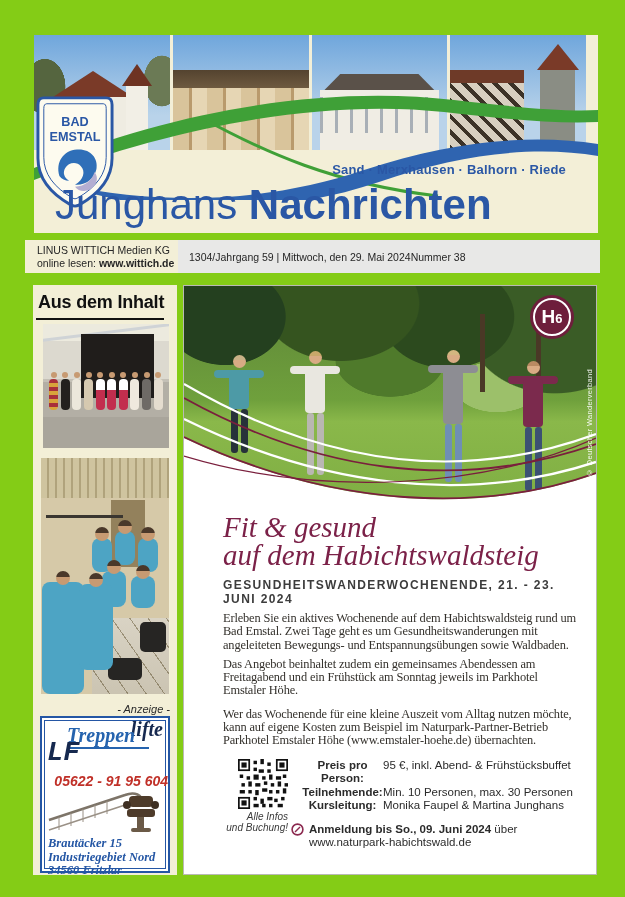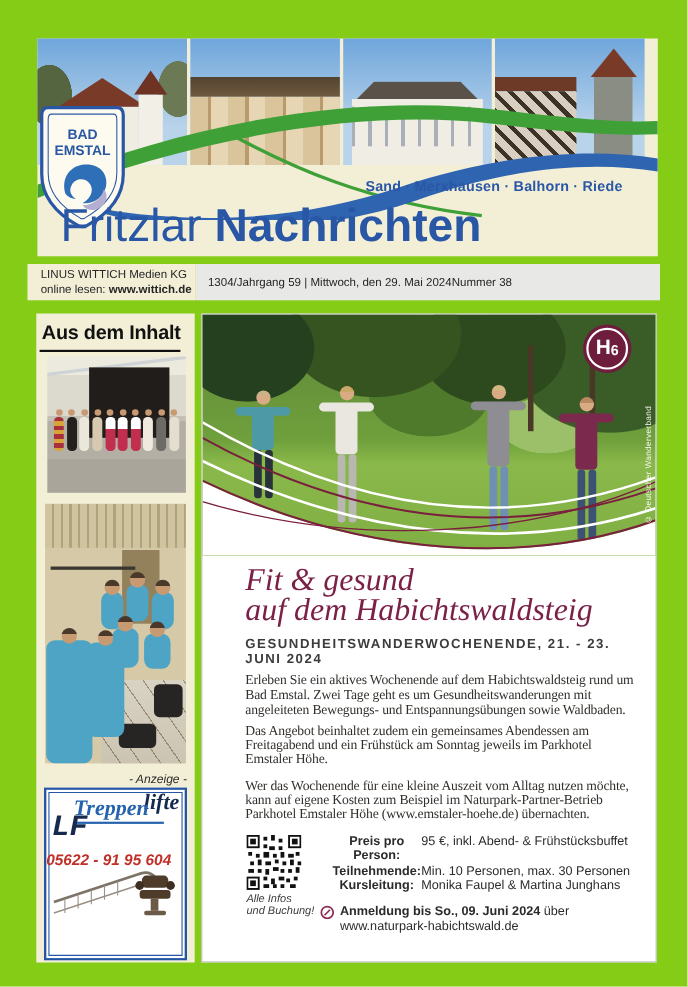--- a/index.html
+++ b/index.html
@@ -73,21 +73,21 @@
   .pb-person{position:absolute;background:#4da4c4;border-radius:8px;}
   .pb-person::before{content:"";position:absolute;top:-11px;left:50%;margin-left:-7px;width:14px;height:14px;border-radius:50%;
       background:linear-gradient(#4a382a 0 40%,#c79a72 40%);}
   .pb-bag{position:absolute;background:#262523;border-radius:5px;}
   .anzeige{position:absolute;right:7px;top:418px;font-size:11px;font-style:italic;color:#2b2b2b;}
   .adbox{position:absolute;left:7px;top:431px;width:130px;height:157px;background:#fff;border:2px solid #2456a4;
       box-shadow:inset 0 0 0 2px #fff, inset 0 0 0 3px #2456a4;box-sizing:border-box;font-style:italic;}
   .ad-lifte{position:absolute;right:5px;top:0;font-size:20px;font-weight:bold;color:#16294f;font-family:"Liberation Serif",serif;}
   .ad-treppen{position:absolute;left:25px;top:6px;font-size:20px;font-weight:bold;color:#2563ae;font-family:"Liberation Serif",serif;border-bottom:2px solid #2563ae;padding-right:14px;}
   .ad-lf{position:absolute;left:5px;top:20px;font-size:27px;font-weight:bold;color:#16294f;font-family:Liberation Mono, monospace;}
-  .ad-phone{position:absolute;left:0;top:55px;width:100%;text-align:left;font-size:14px;font-weight:bold;color:#c03028;}
+  .ad-phone{position:absolute;left:0;top:55px;width:100%;text-align:right;font-size:14px;font-weight:bold;color:#c03028;}
   .stairsvg{position:absolute;left:3px;top:72px;}
   .ad-addr{position:absolute;left:6px;top:119px;font-size:12.5px;line-height:13.5px;font-weight:bold;color:#2456a4;font-family:"Liberation Serif",serif;}
 
   
   .article{position:absolute;left:183px;top:285px;width:414px;height:590px;border:1px solid #b9b9b4;box-sizing:border-box;background:#fff;overflow:hidden;}
   .hero{position:relative;width:412px;height:219px;overflow:hidden;
       background:
        radial-gradient(100px 80px at 10% 14%, #24401f 0 60%, transparent 61%),
        radial-gradient(130px 95px at 38% 8%, #35541f 0 60%, transparent 61%),
        radial-gradient(110px 85px at 64% 14%, #2c4a1e 0 60%, transparent 61%),
@@ -109,21 +109,21 @@
   .badge .bh{font-size:19px;}
   .badge .b6{font-size:13px;margin-top:3px;}
   .credit{position:absolute;right:2px;top:38%;writing-mode:vertical-rl;transform:rotate(180deg);
       font-size:7.5px;color:#fff;opacity:.92;letter-spacing:.3px;}
   .art-body{padding:0 13px 0 39px;}
   .headline{margin-top:8px;font-family:"Liberation Serif",serif;font-style:italic;color:#7b2148;font-size:29px;line-height:28px;}
   .subheadline{margin-top:9px;font-size:12px;font-weight:bold;letter-spacing:1.4px;color:#3c3c3c;}
   .art-body p{margin:6px 0 0 0;font-family:"Liberation Serif",serif;font-size:12.4px;line-height:13.3px;color:#33302b;letter-spacing:-.15px;}
   .art-body p.gap{margin-top:10px;}
   .details{position:relative;margin-top:11px;min-height:96px;font-size:11.5px;color:#2b2b2b;}
-  .qrwrap{position:absolute;left:1px;top:0;width:64px;text-align:left;}
+  .qrwrap{position:absolute;left:1px;top:0;width:64px;text-align:right;}
   .qr-cap{font-style:italic;font-size:10px;line-height:11.5px;color:#3a3a3a;}
   .dtable{margin-left:79px;line-height:13.5px;text-align:center;}
   .drow{display:flex;}
   .drow dt{width:81px;font-weight:bold;flex:none;}
   .drow dd{margin:0;}
   .regrow,.locrow{margin-left:68px;display:flex;align-items:flex-start;gap:5px;line-height:13px;}
   .regrow{margin-top:10px;}
 </style>
 </head>
 <body>
@@ -162,21 +162,21 @@
   <svg class="crest" viewBox="0 0 80 116">
     <path d="M8,2 H72 Q78,2 78,9 V64 Q78,93 44,112 Q40,114 36,112 Q2,93 2,64 V9 Q2,2 8,2 Z" fill="#fdfbef" stroke="#2a57a5" stroke-width="3"></path>
     <path d="M11,8 H69 Q72,8 72,13 V63 Q72,88 42,105 Q40,106 38,105 Q8,88 8,63 V13 Q8,8 11,8 Z" fill="none" stroke="#2a57a5" stroke-width="1"></path>
     <text x="40" y="31" text-anchor="middle" font-size="13" font-weight="bold" fill="#2a57a5" font-family="Liberation Sans, sans-serif">BAD</text>
     <text x="40" y="46" text-anchor="middle" font-size="13" font-weight="bold" fill="#2a57a5" font-family="Liberation Sans, sans-serif">EMSTAL</text>
     <path d="M24,82 C20,68 28,56 42,55 C56,54 64,64 62,75 C60,85 51,92 40,91 C49,86 51,77 46,72 C42,67 33,68 30,74 C27,79 29,84 34,87 C30,87 26,85 24,82 Z" fill="#2f6fb8"></path>
     <path d="M40,93 C50,93 58,86 60,78 C65,84 62,92 55,96 C49,99 43,97 40,93 Z" fill="#b3aed2"></path>
   </svg>
 
   <div class="villages">Sand · Merxhausen · Balhorn · Riede</div>
-  <div class="title"><span class="lt">Fritzlar </span><span class="bd">Nachrichten</span></div>
+  <div class="title"><span class="lt">Junghans </span><span class="bd">Nachrichten</span></div>
 
   <div class="infobar">
     <div class="pubbox">
       <div>LINUS WITTICH Medien KG</div>
       <div><span>online lesen: </span><b>www.wittich.de</b></div>
     </div>
     <div class="issuebar">
       <span>1304/Jahrgang 59  |  Mittwoch, den 29. Mai 2024</span>
       <span>Nummer 38</span>
     </div>
@@ -230,20 +230,25 @@
         <path d="M4,30 L80,5 C90,1 97,5 98,13" stroke="#7d7468" stroke-width="2.5" fill="none"></path>
         <path d="M4,40 L80,15" stroke="#9a9186" stroke-width="1.5" fill="none"></path>
         <path d="M14,27 V40 M26,23 V36 M38,19 V32 M50,15 V28 M62,11 V24" stroke="#9a9186" stroke-width="1" fill="none"></path>
         <rect x="84" y="6" width="24" height="11" rx="4" fill="#4e3b2a"></rect>
         <rect x="82" y="19" width="28" height="8" rx="3" fill="#4e3b2a"></rect>
         <rect x="92" y="27" width="7" height="11" fill="#6b5a47"></rect>
         <rect x="86" y="38" width="20" height="4" rx="2" fill="#6b5a47"></rect>
         <circle cx="82" cy="15" r="4" fill="#3e2f22"></circle>
           <circle cx="110" cy="15" r="4" fill="#3e2f22"></circle>
       </svg>
+      <div class="ad-addr">
+        <div>Brautäcker 15</div>
+        <div>Industriegebiet Nord</div>
+        <div>34560 Fritzlar</div>
+      </div>
     </div>
   </div>
 
   <div class="article">
     <div class="hero">
       <div class="trunk" style="left:296px;top:28px;height:78px;"></div>
       <div class="trunk" style="left:352px;top:22px;height:92px;"></div>
 
       <div class="person" style="left:30px;bottom:52px;--shirt:#4d9aa6;--pants:#27323a;--hair:#c9b287;--th:36px;--lh:44px;">
         <div class="head"></div>

